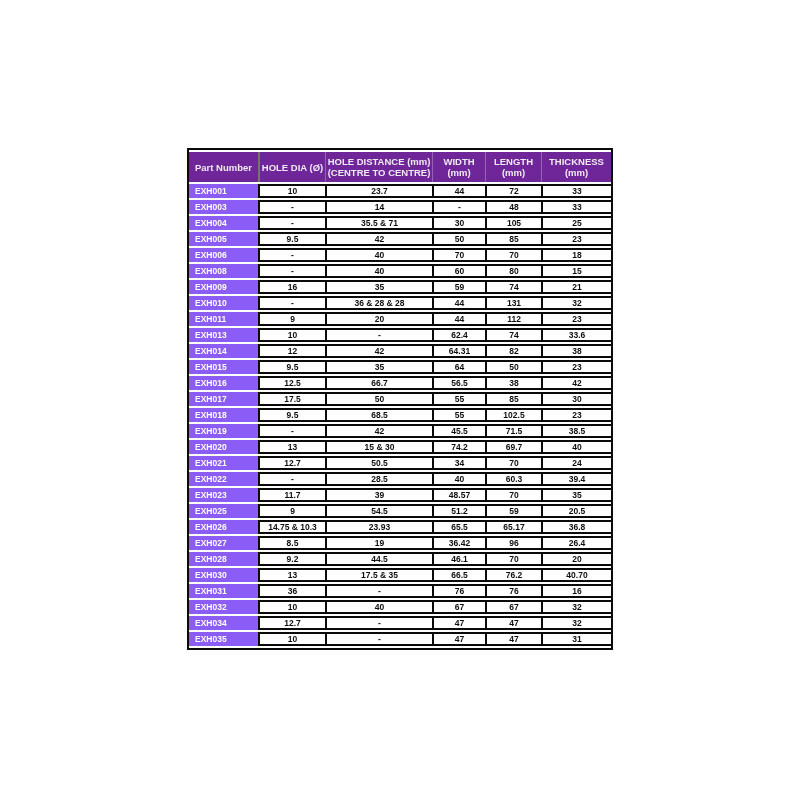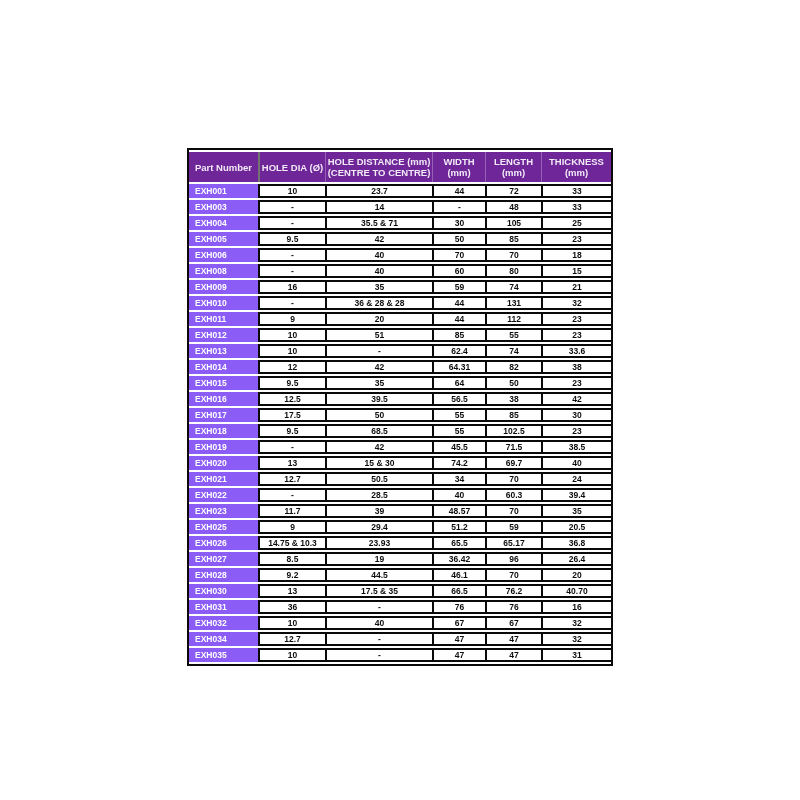--- a/index.html
+++ b/index.html
@@ -196,28 +196,20 @@
 
   <tr>
     <td class="part">EXH011</td>
     <td class="val">9</td>
     <td class="val">20</td>
     <td class="val">44</td>
     <td class="val">112</td>
     <td class="val">23</td>
   </tr>
 
-  <tr>
-    <td class="part">EXH012</td>
-    <td class="val">10</td>
-    <td class="val">51</td>
-    <td class="val">85</td>
-    <td class="val">55</td>
-    <td class="val">23</td>
-  </tr>
 
   <tr>
     <td class="part">EXH013</td>
     <td class="val">10</td>
     <td class="val">-</td>
     <td class="val">62.4</td>
     <td class="val">74</td>
     <td class="val">33.6</td>
   </tr>
 
@@ -235,21 +227,21 @@
     <td class="val">9.5</td>
     <td class="val">35</td>
     <td class="val">64</td>
     <td class="val">50</td>
     <td class="val">23</td>
   </tr>
 
   <tr>
     <td class="part">EXH016</td>
     <td class="val">12.5</td>
-    <td class="val">39.5</td>
+    <td class="val">66.7</td>
     <td class="val">56.5</td>
     <td class="val">38</td>
     <td class="val">42</td>
   </tr>
 
   <tr>
     <td class="part">EXH017</td>
     <td class="val">17.5</td>
     <td class="val">50</td>
     <td class="val">55</td>
@@ -307,21 +299,21 @@
     <td class="val">11.7</td>
     <td class="val">39</td>
     <td class="val">48.57</td>
     <td class="val">70</td>
     <td class="val">35</td>
   </tr>
 
   <tr>
     <td class="part">EXH025</td>
     <td class="val">9</td>
-    <td class="val">29.4</td>
+    <td class="val">54.5</td>
     <td class="val">51.2</td>
     <td class="val">59</td>
     <td class="val">20.5</td>
   </tr>
 
   <tr>
     <td class="part">EXH026</td>
     <td class="val">14.75 &amp; 10.3</td>
     <td class="val">23.93</td>
     <td class="val">65.5</td>

